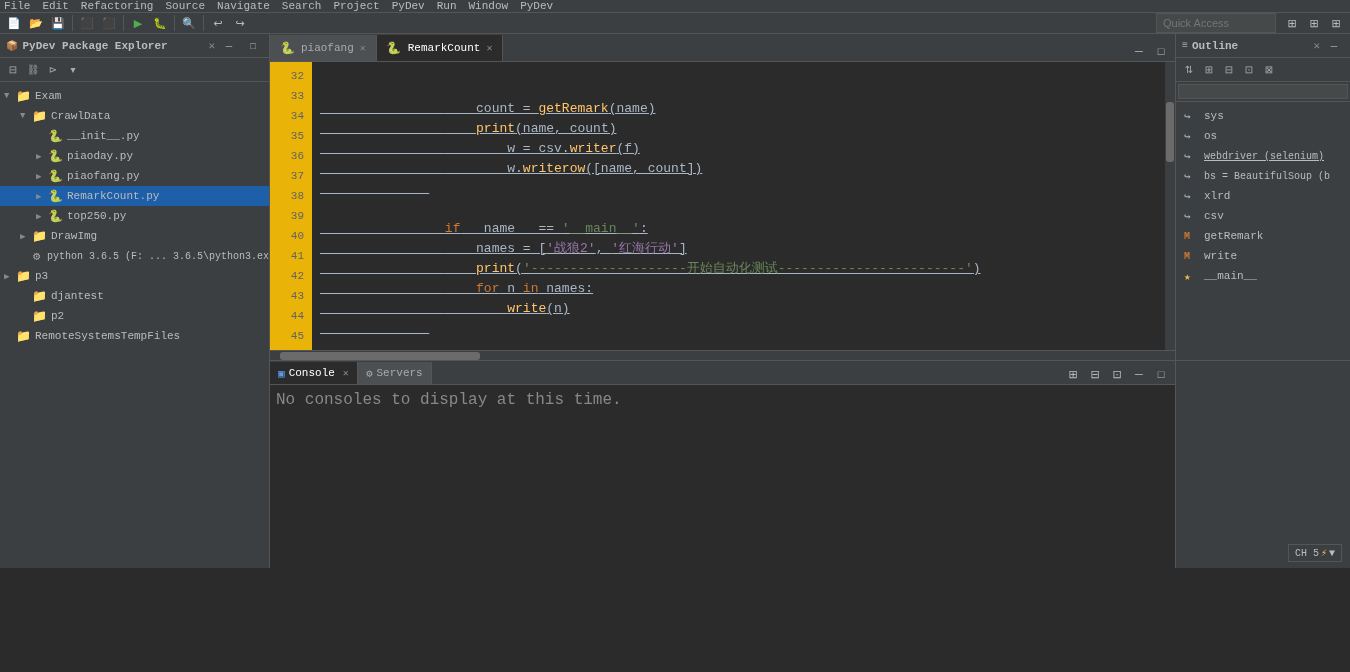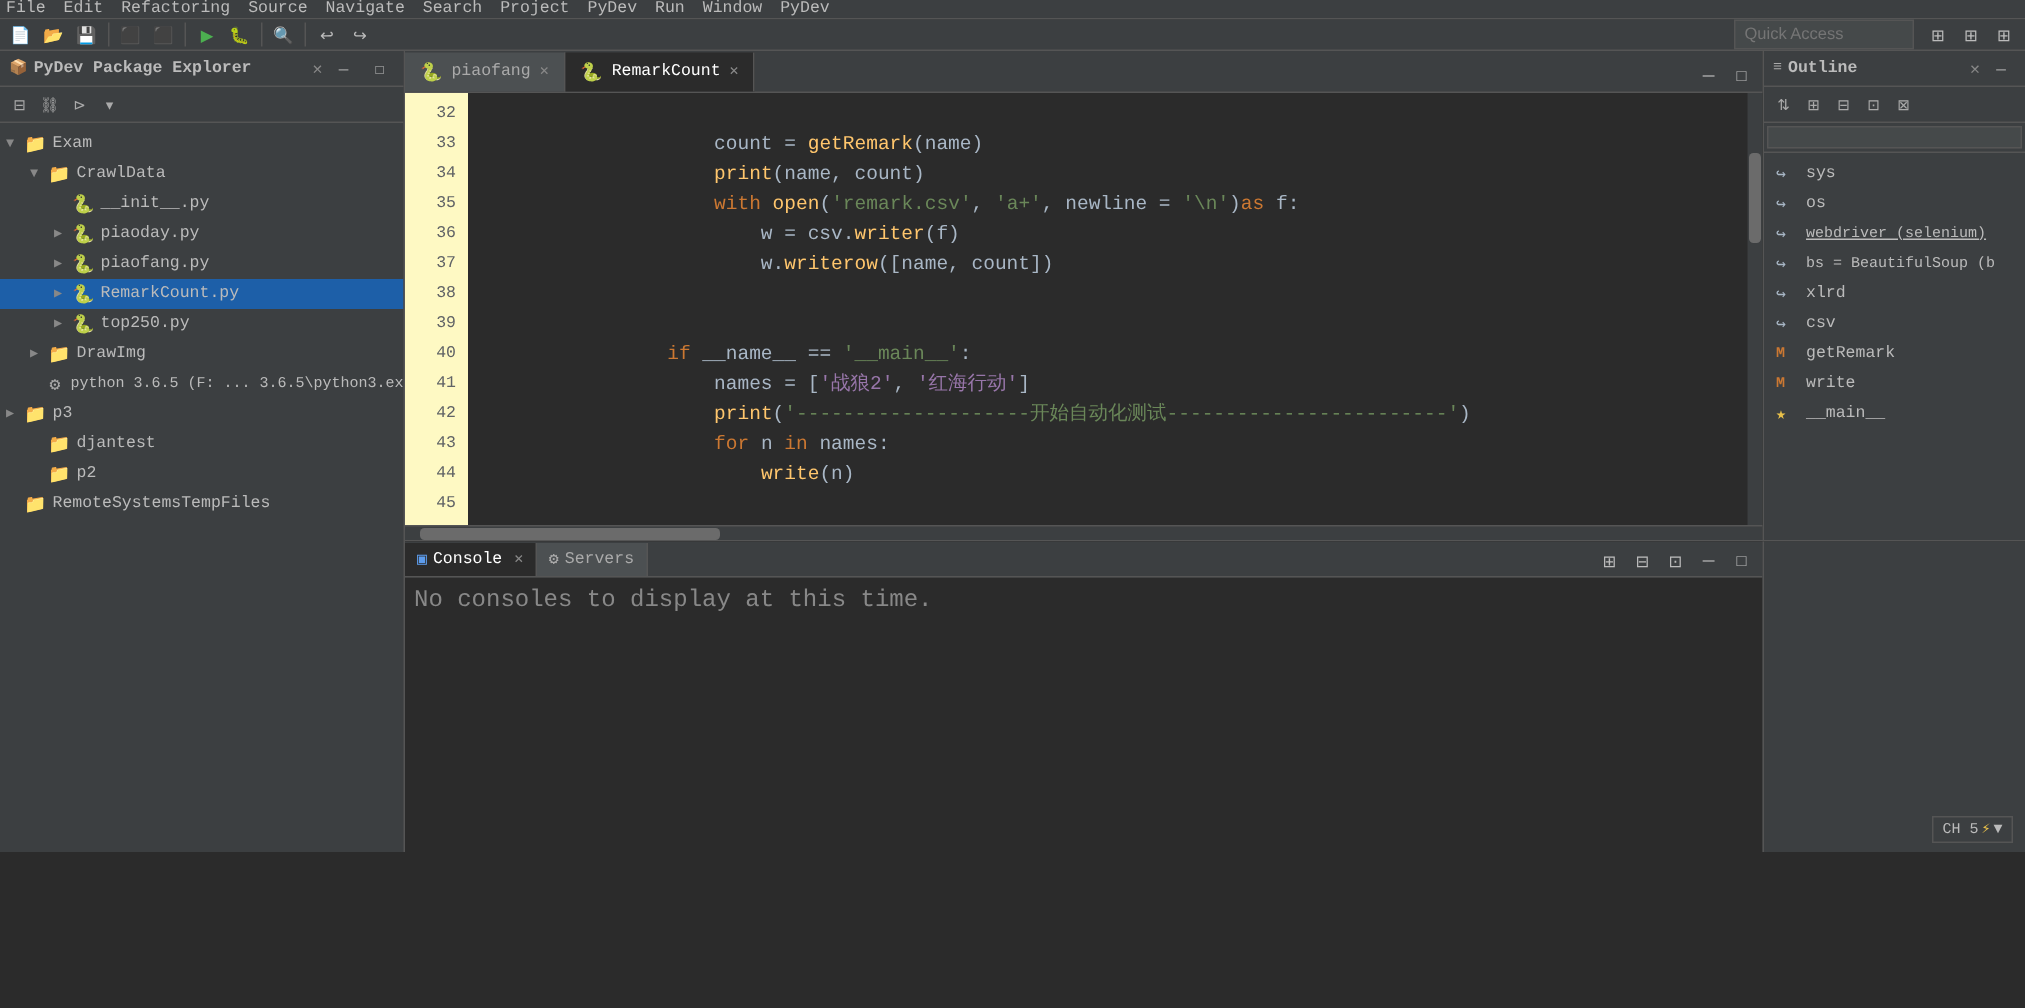--- a/index.html
+++ b/index.html
@@ -203,37 +203,38 @@
     
     .code-editor {
       flex: 1;
       display: flex;
       background: #2b2b2b;
       overflow: hidden;
       position: relative;
     }
     .line-numbers {
       width: 42px;
-      background: #fef9c3;
+      background: #eab308;
       padding: 4px 0;
       text-align: right;
       flex-shrink: 0;
       overflow: hidden;
     }
     .line-num {
       height: 20px;
       line-height: 20px;
       padding-right: 8px;
       font-size: 11px;
       color: #606366;
     }
     .code-lines {
       flex: 1;
-      padding: 4px 8px;
+      padding: 17px 8px;
       overflow: auto;
+      text-decoration: underline;
     }
     .code-line {
       height: 20px;
       line-height: 20px;
       font-size: 13px;
       white-space: pre;
     }
 
     
     .right-panel {
@@ -527,23 +528,20 @@
             <div class="code-lines">
 
               <div class="code-line">
                 <span class="var">    count = </span><span class="func">getRemark</span><span class="paren">(name)</span>
               </div>
 
               <div class="code-line">
                 <span class="var">    </span><span class="func">print</span><span class="paren">(name, count)</span>
               </div>
 
-              <div class="code-line">
-                <span class="var">    </span><span class="kw">with</span><span class="var"> </span><span class="func">open</span><span class="paren">(</span><span class="str">'remark.csv'</span><span class="var">, </span><span class="str">'a+'</span><span class="var">, newline = </span><span class="str">'\n'</span><span class="paren">)</span><span class="kw">as</span><span class="var"> f:</span>
-              </div>
 
               <div class="code-line">
                 <span class="var">        w = csv.</span><span class="func">writer</span><span class="paren">(f)</span>
               </div>
 
               <div class="code-line">
                 <span class="var">        w.</span><span class="func">writerow</span><span class="paren">([name, count])</span>
               </div>
 
               <div class="code-line">&nbsp;</div>

